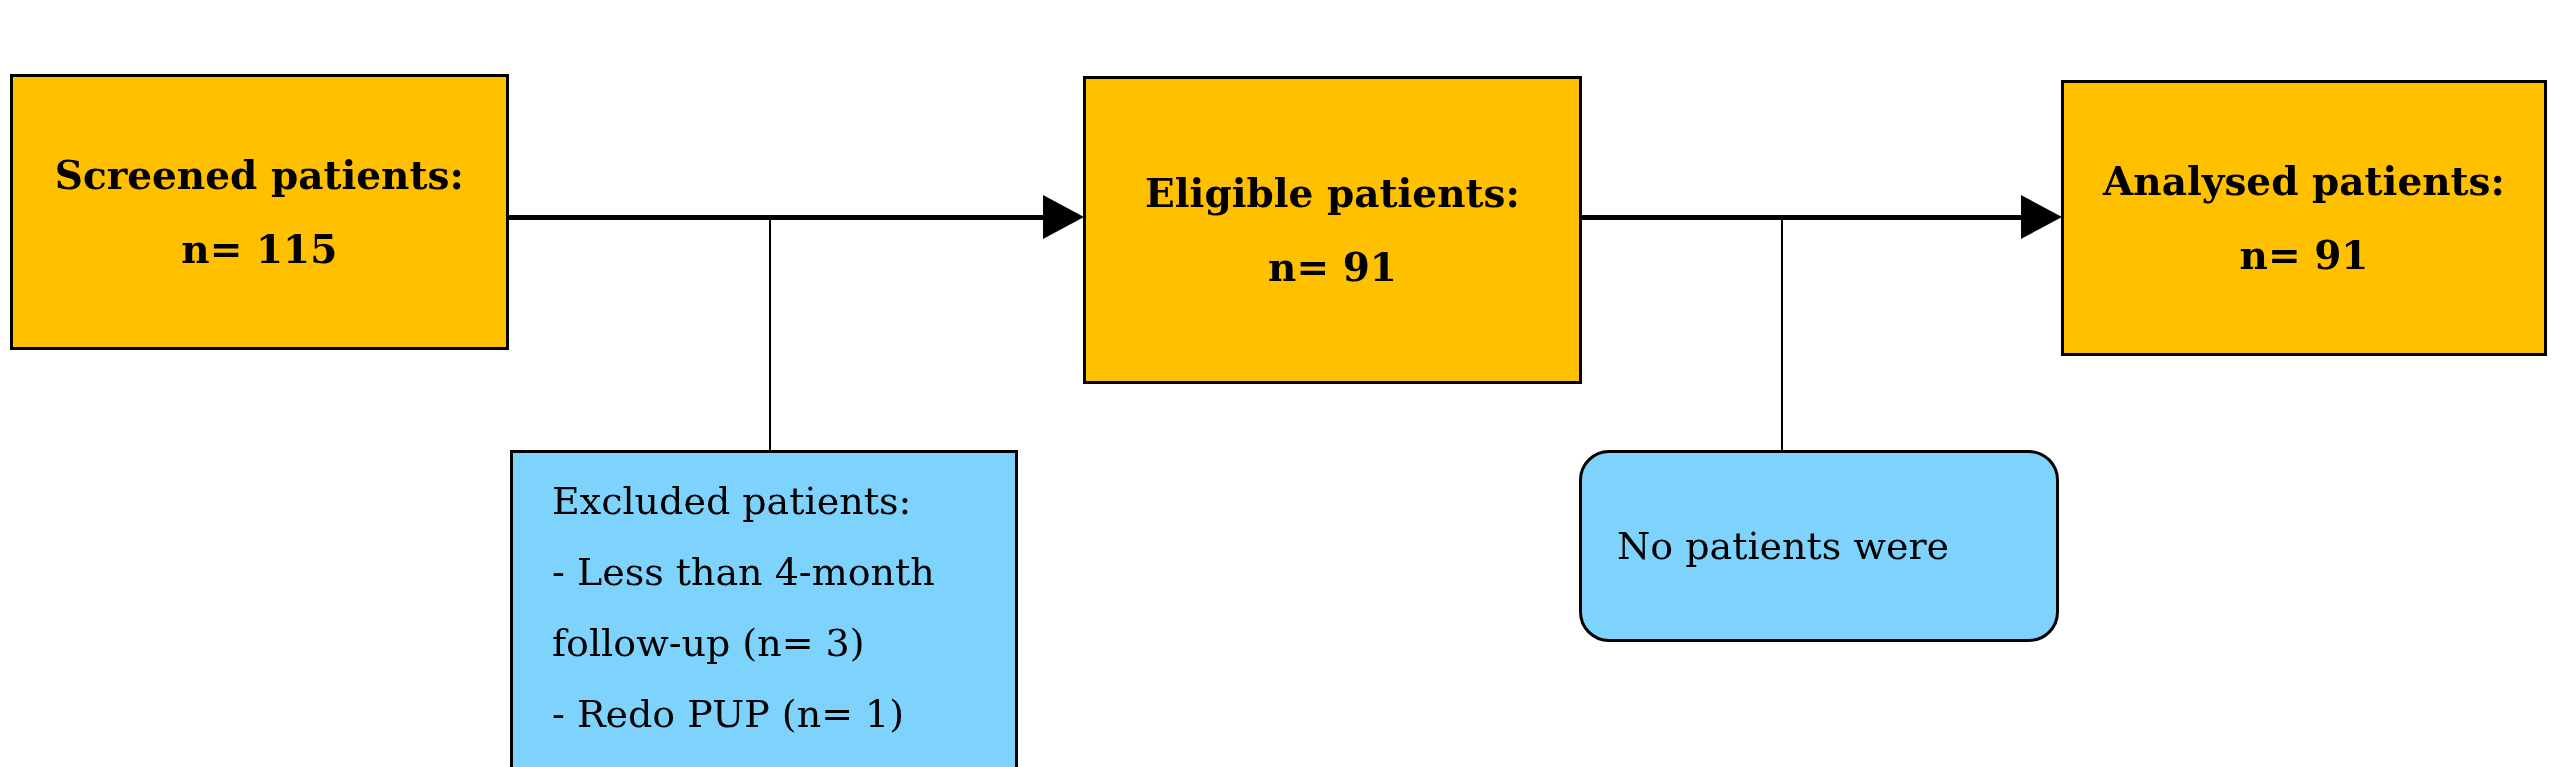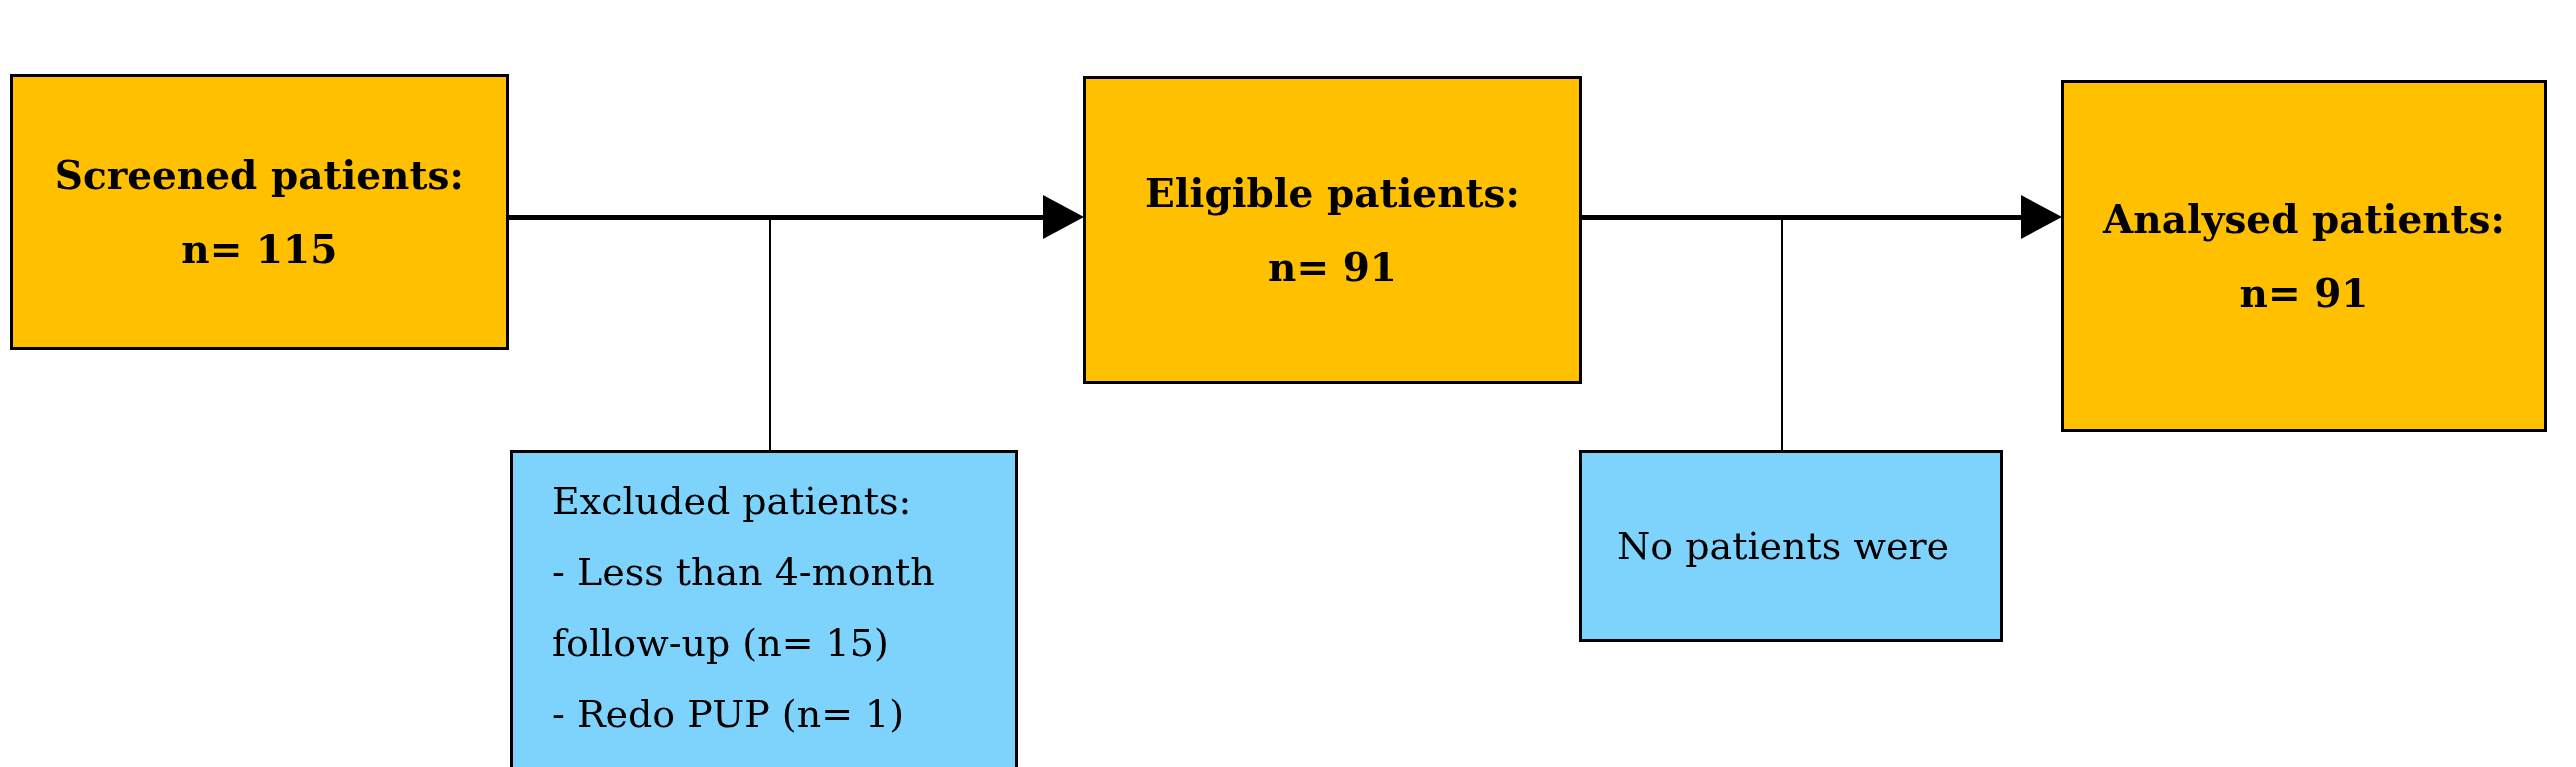--- a/index.html
+++ b/index.html
@@ -34,32 +34,33 @@
   }
   .box-secondary {
     background: #7dd3fc;
     border-width: 3.3px;
     font-weight: 400;
     font-size: 38px;
     text-align: left;
   }
   #screened-box  { left: 9.8px;   top: 26px;  width: 499px; height: 276px; }
   #eligible-box  { left: 1083px; top: 28px;  width: 499px; height: 308px; }
-  #analysed-box  { left: 2061px; top: 31.5px;  width: 486px; height: 352px; }
+  #analysed-box  { left: 2061px; top: 31.5px;  width: 486px; height: 276px; }
   #excluded-box {
     left: 510px; top: 402px; width: 508px; height: 350px;
     line-height: 71px;
     justify-content: flex-start;
     padding: 13px 13px 0 39px;
   }
   #not-lost-box {
-    left: 1579px; top: 402px; width: 424px; height: 192px;
+    left: 1579px; top: 402px; width: 480px; height: 192px;
     line-height: 76px;
     padding-left: 35px;
     padding-right: 6.6px;
+    border-radius: 30px;
   }
   .hline {
     position: absolute;
     height: 4.6px;
     background: #000000;
   }
   #arrow1-line { left: 509px;  top: 167px; width: 535px; }
   #arrow2-line { left: 1582px; top: 167px; width: 440px; }
   .arrowhead {
     position: absolute;
@@ -103,21 +104,21 @@
   </div>
 
   <div class="box box-primary" id="analysed-box">
     <div>Analysed patients:</div>
     <div>n= 91</div>
   </div>
 
   <div class="box box-secondary" id="excluded-box">
     <div>Excluded patients:</div>
     <div>- Less than 4-month</div>
-    <div>follow-up (n= 15)</div>
+    <div>follow-up (n= 3)</div>
     <div>- Redo PUP (n= 1)</div>
   </div>
 
   <div class="box box-secondary" id="not-lost-box">
     <div>No patients were</div>
   </div>
 
 </div>
 
 

